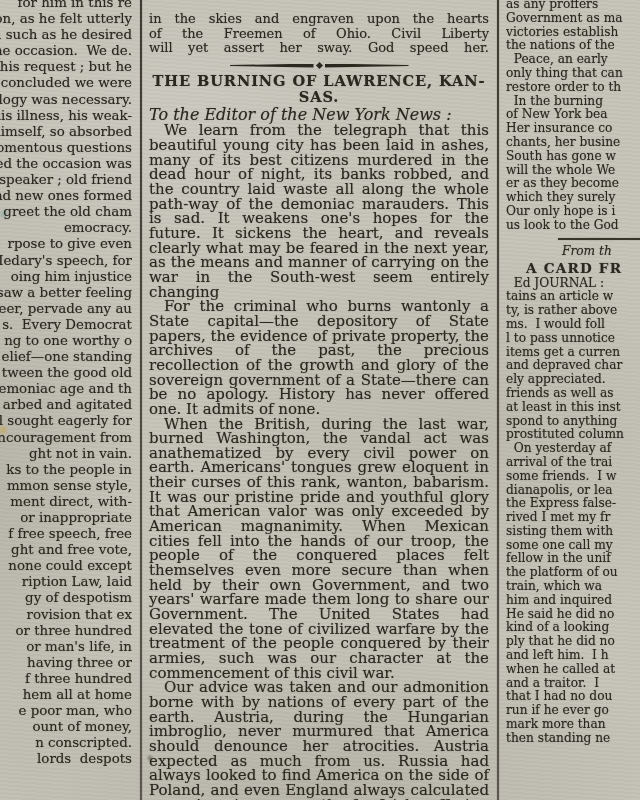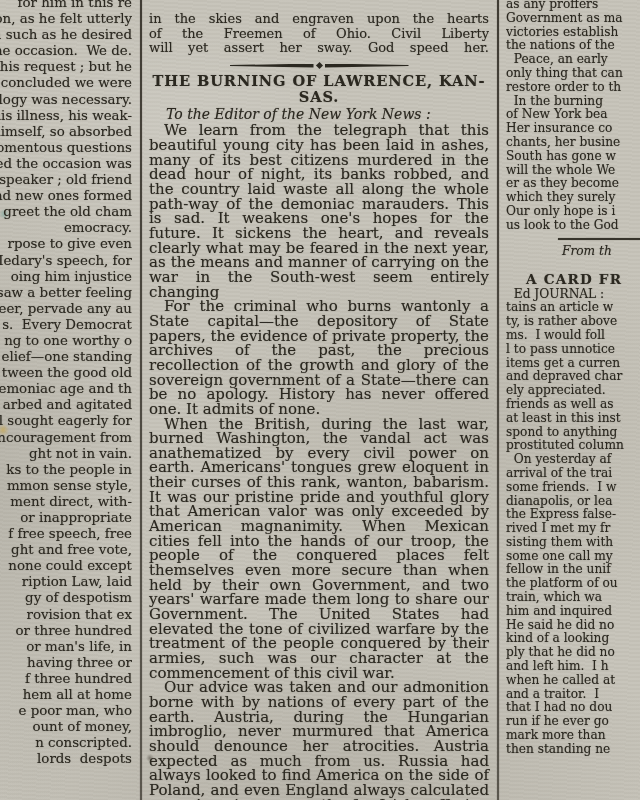--- a/index.html
+++ b/index.html
@@ -38,31 +38,31 @@
   
   .col-center{position:absolute;left:149px;top:12px;width:340px;}
   .jline{text-align:justify;text-align-last:justify;font-size:13px;line-height:14.7px;
     height:14.7px;overflow:hidden;}
   .ornament{height:13px;margin:3px auto 1px;display:flex;align-items:center;justify-content:center;width:200px;}
   .orn-l{width:84px;height:4px;background:var(--ink);clip-path:polygon(0 38%,100% 0,100% 100%,0 62%);}
   .orn-r{width:84px;height:4px;background:var(--ink);clip-path:polygon(0 0,100% 38%,100% 62%,0 100%);}
   .orn-c{width:5px;height:5px;background:var(--ink);transform:rotate(45deg);margin:0 3px;}
   .headline{text-align:center;font-weight:bold;font-size:14.6px;line-height:16.4px;
     letter-spacing:.9px;margin:0 0 1px;}
-  .salutation{font-style:italic;font-size:14px;line-height:15.5px;margin:1px 17px 1px;}
+  .salutation{font-style:italic;font-size:16px;line-height:15.5px;margin:1px 0 1px;}
   .para{text-align:justify;text-indent:15px;font-size:15px;line-height:14.65px;margin:0;}
 
   
   .col-right{position:absolute;left:506px;top:-2px;width:134px;overflow:hidden;}
   .line-r{white-space:pre;overflow:hidden;height:13.8px;line-height:13.8px;font-size:12.2px;}
   .r-rule{height:2px;background:var(--rule);margin:5px 0 4px 52px;box-shadow:0 0 1px rgba(52,48,40,.7);}
   .from-the{font-style:italic;font-size:12.2px;padding-left:56px;white-space:pre;
     height:15px;line-height:15px;overflow:hidden;}
   .card-head{font-weight:bold;font-size:13.6px;letter-spacing:1.2px;padding-left:20px;
-    white-space:pre;height:18px;line-height:18px;overflow:hidden;margin-top:11px;}
+    white-space:pre;height:18px;line-height:18px;overflow:hidden;}
 </style>
 </head>
 <body>
 
 <div class="rule-v" id="rule-left"></div>
 <div class="rule-v" id="rule-right"></div>
 
 <div class="col-left">
     <div class="line-l">for him in this re</div>
     <div class="line-l">sion, as he felt utterly</div>

